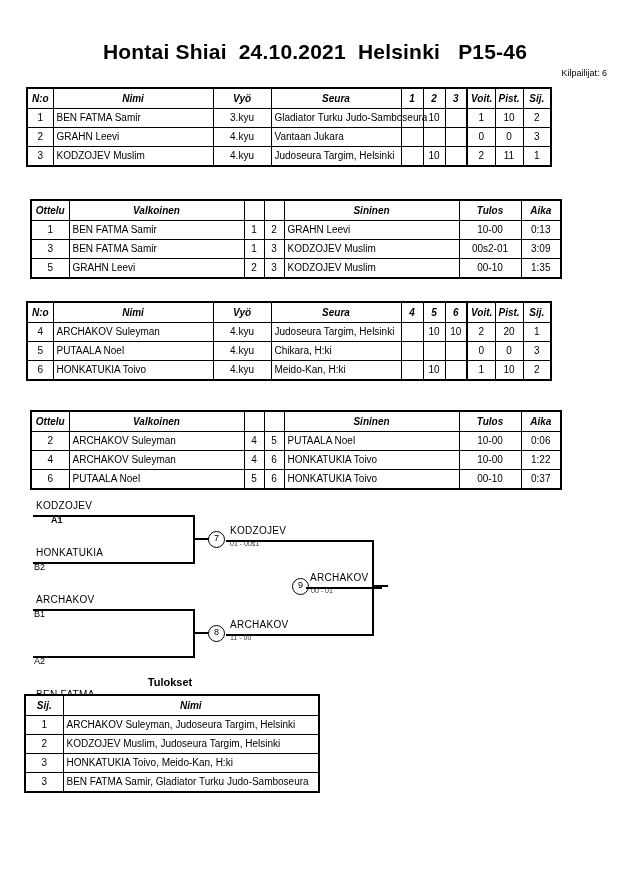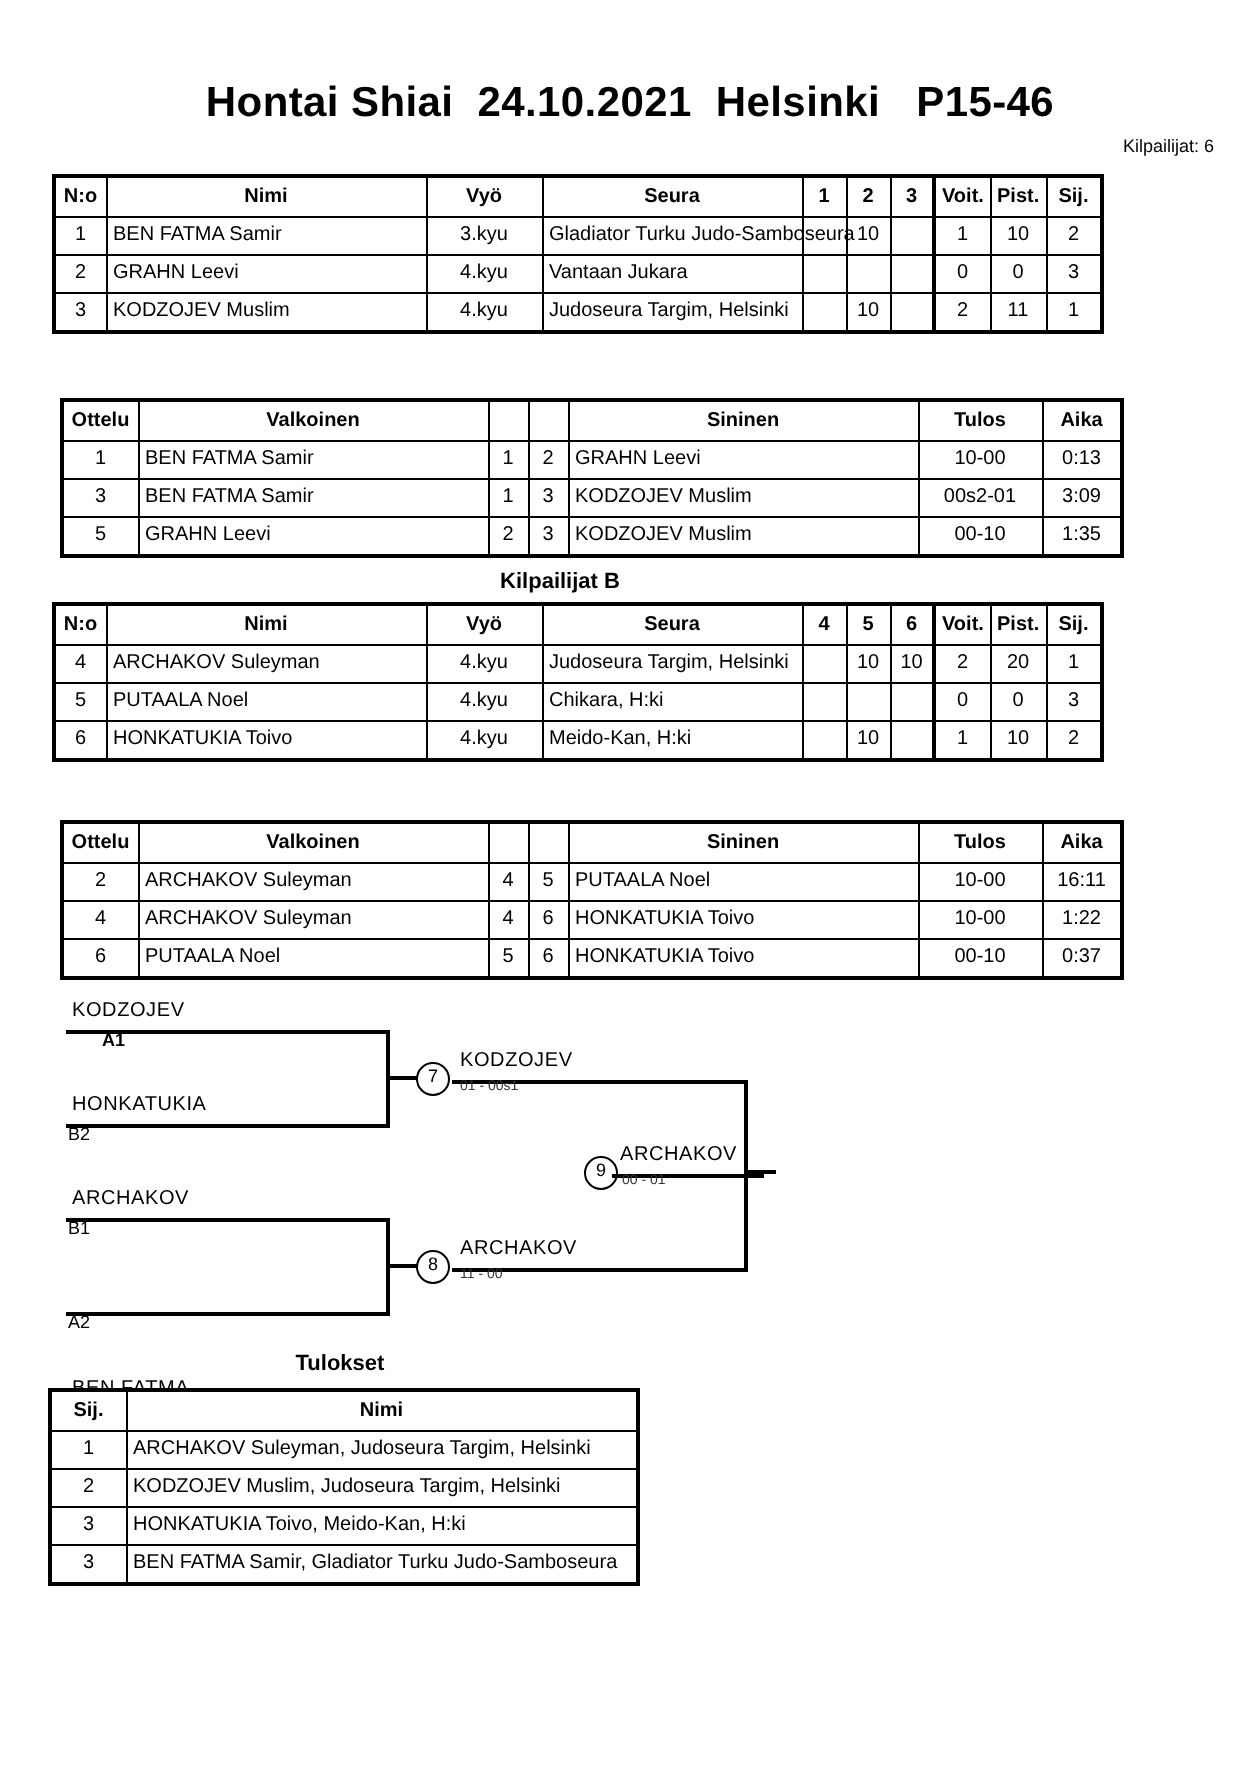--- a/index.html
+++ b/index.html
@@ -70,20 +70,21 @@
     overflow: visible;
     white-space: nowrap;
     font-weight: normal;
     background: #fff;
   }
   table.grid thead th {
     font-weight: bold;
     text-align: center;
     height: 19px;
     line-height: 19px;
+    font-style: italic;
   }
   .c  { text-align: center; }
   .l  { text-align: left; }
   .r  { text-align: right; }
   .ov { position: relative; }
   .ov span {
     position: absolute;
     left: 3px;
     top: 0;
     line-height: 18px;
@@ -267,21 +268,20 @@
         <td class="l">GRAHN Leevi</td>
         <td class="c">2</td>
         <td class="c">3</td>
         <td class="l">KODZOJEV Muslim</td>
         <td class="c">00-10</td>
         <td class="c">1:35</td>
       </tr>
     </tbody>
   </table>
 
-  <div class="caption" style="left:0; top:285px; width:560px;">Kilpailijat B</div>
 
   <table class="grid" style="left:26px; top:301px; width:508px;">
     <colgroup>
       <col style="width:26px">
         <col style="width:160px">
         <col style="width:58px">
         <col style="width:130px">
       <col style="width:22px">
         <col style="width:22px">
         <col style="width:22px">
@@ -372,21 +372,21 @@
       </tr>
     </thead>
     <tbody>
       <tr>
         <td class="c">2</td>
         <td class="l">ARCHAKOV Suleyman</td>
         <td class="c">4</td>
         <td class="c">5</td>
         <td class="l">PUTAALA Noel</td>
         <td class="c">10-00</td>
-        <td class="c">16:11</td>
+        <td class="c">0:06</td>
       </tr>
       <tr>
         <td class="c">4</td>
         <td class="l">ARCHAKOV Suleyman</td>
         <td class="c">4</td>
         <td class="c">6</td>
         <td class="l">HONKATUKIA Toivo</td>
         <td class="c">10-00</td>
         <td class="c">1:22</td>
       </tr>

